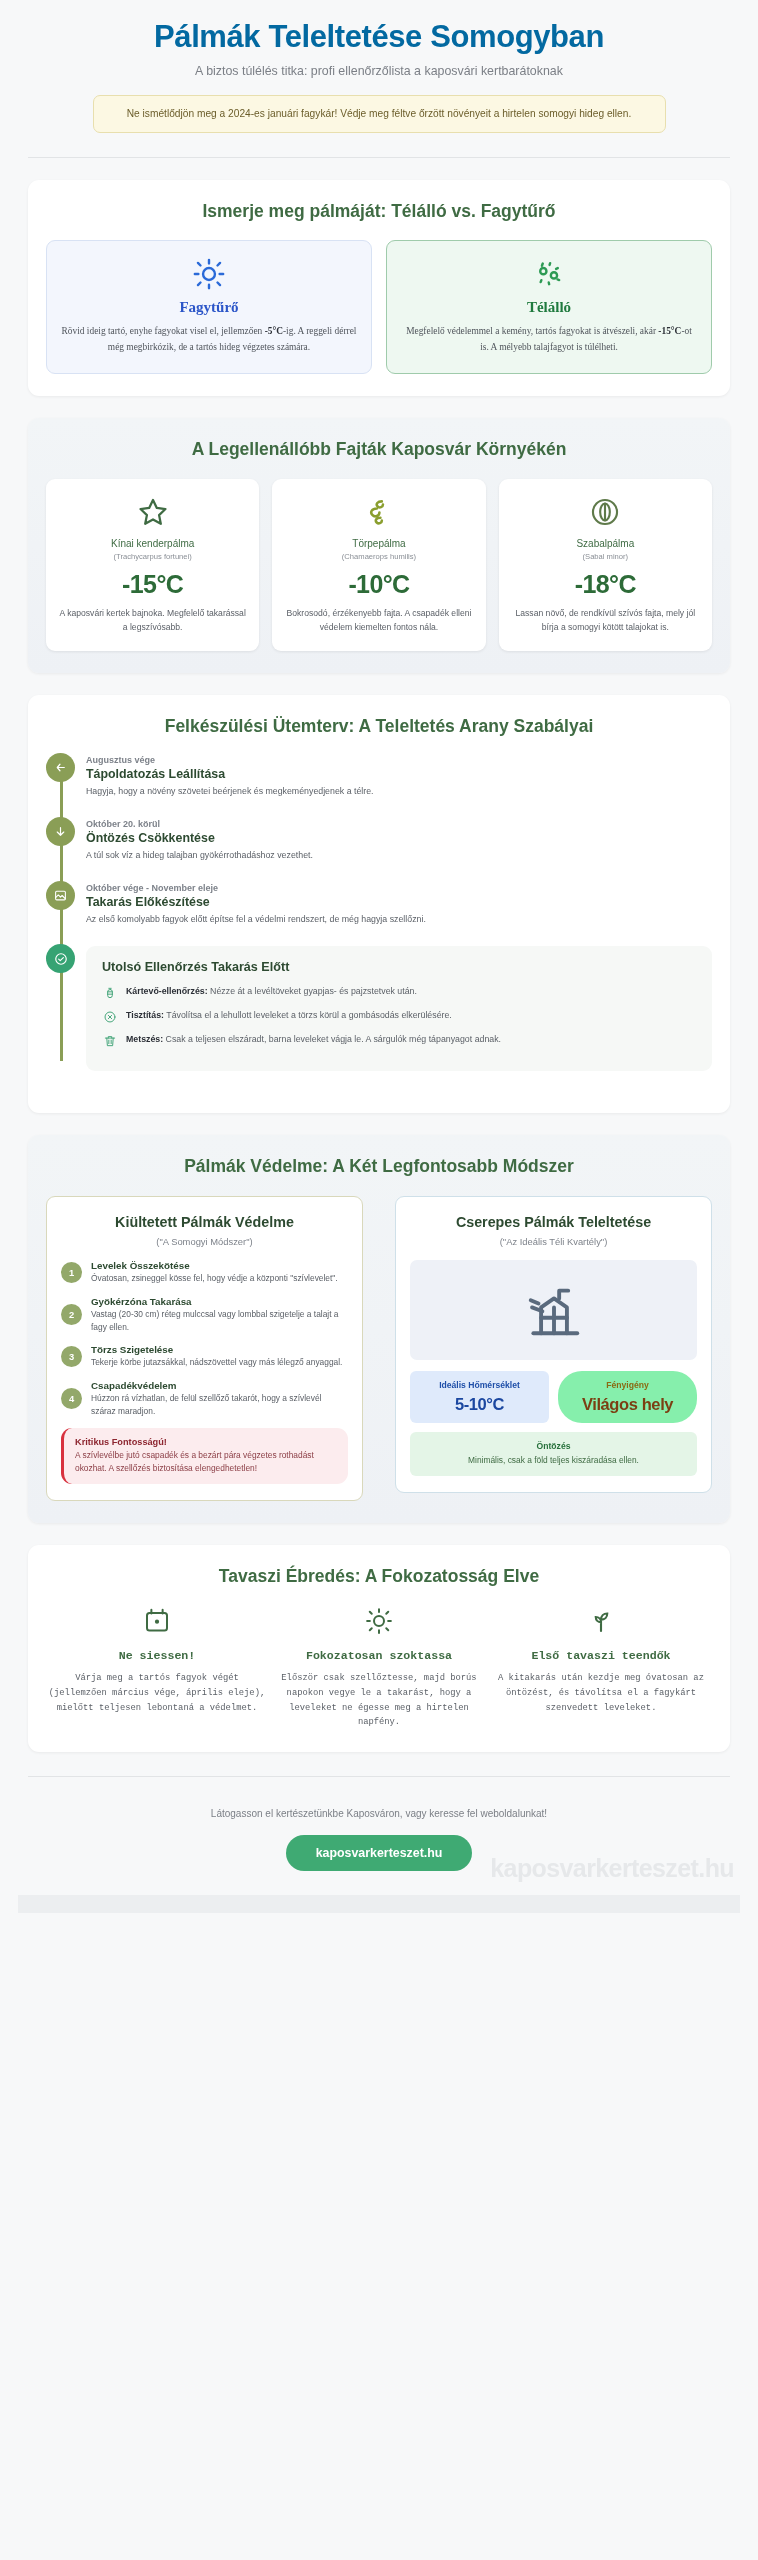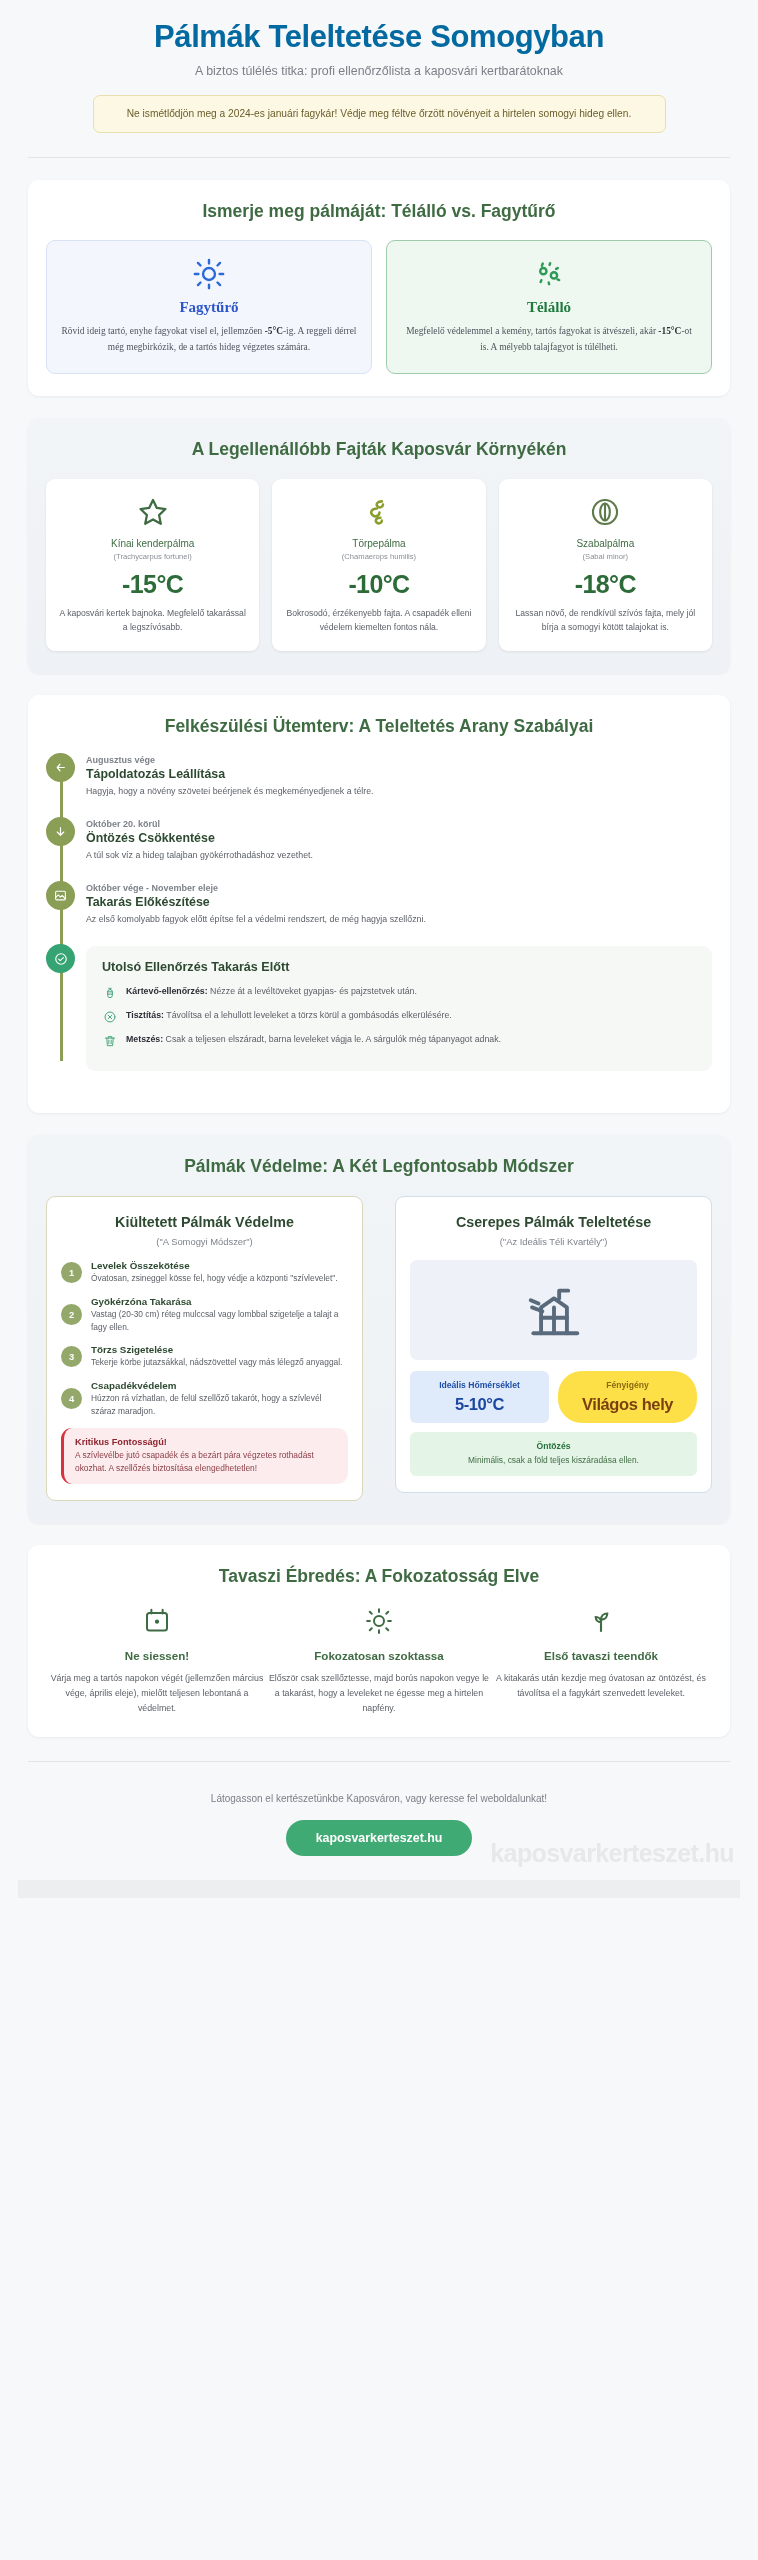--- a/index.html
+++ b/index.html
@@ -176,33 +176,33 @@
     margin-bottom: 11px;
   }
   .kv-row { display: flex; gap: 9px; margin-bottom: 9px; }
   .kv {
     flex: 1;
     border-radius: 6px;
     padding: 9px 6px;
     text-align: center;
   }
   .kv.blue { background: #dfeafb; }
-  .kv.yellow { background: #fde047; border-radius: 24px; }
+  .kv.yellow { background: #86efac; border-radius: 24px; }
   .kv-label { font-size: 8.6px; font-weight: bold; line-height: 1.3; }
   .kv.blue .kv-label { color: #1f4fa8; }
   .kv.yellow .kv-label { color: #8a6a12; }
   .kv-value { font-size: 16.5px; font-weight: bold; margin-top: 3px; letter-spacing: -0.4px; }
   .kv.blue .kv-value { color: #1b47a0; }
   .kv.yellow .kv-value { color: #7b3f12; }
   .kv.green { background: #e4f5e7; }
   .kv.green .kv-label { color: #27703b; }
   .kv-desc { font-size: 8.4px; color: #3f6b43; line-height: 1.55; margin-top: 2px; }
 
   
-  .spring { display: flex; gap: 0; }
+  .spring { display: flex; gap: 0; font-family: Liberation Mono, monospace; }
   .spr-card { flex: 1; text-align: center; }
   .spr-icon { height: 32px; margin-bottom: 10px; }
   .spr-title { font-size: 11.6px; font-weight: bold; color: #3f6b43; line-height: 1.3; margin-bottom: 8px; }
   .spr-text { font-size: 8.8px; line-height: 1.68; color: #5a5f66; }
 
   
   .foot-div { margin: 24px 10px 0; border-top: 1px solid #e2e4e6; }
   .footer { text-align: center; padding: 22px 10px 18px; position: relative; }
   .footer h2 { font-size: 16.5px; font-weight: bold; color: #2d4a31; }
   .footer p { font-size: 10px; color: #7b7f86; margin-top: 9px; }
@@ -465,21 +465,21 @@
     <div class="spring">
       <div class="spr-card">
         <div class="spr-icon">
           <svg width="30" height="30" viewBox="0 0 24 24" fill="none" stroke="#3f6b43" stroke-width="1.6" stroke-linecap="round">
               <rect x="4" y="5.5" width="16" height="14" rx="2"></rect>
               <path d="M7.5 3v3M16.5 3v3"></path>
               <circle cx="12" cy="12.5" r="0.9" fill="#3f6b43"></circle>
             </svg>
         </div>
         <div class="spr-title">Ne siessen!</div>
-        <div class="spr-text">Várja meg a tartós napokon végét (jellemzően március vége, április eleje), mielőtt teljesen lebontaná a védelmet.</div>
+        <div class="spr-text">Várja meg a tartós fagyok végét (jellemzően március vége, április eleje), mielőtt teljesen lebontaná a védelmet.</div>
       </div>
       <div class="spr-card">
         <div class="spr-icon">
           <svg width="30" height="30" viewBox="0 0 24 24" fill="none" stroke="#3f6b43" stroke-width="1.6" stroke-linecap="round">
               <circle cx="12" cy="12" r="4"></circle>
               <path d="M12 2.5v2.2M12 19.3v2.2M4.6 4.6l1.6 1.6M17.8 17.8l1.6 1.6M2.5 12h2.2M19.3 12h2.2M4.6 19.4L6.2 17.8M17.8 6.2l1.6-1.6"></path>
             </svg>
         </div>
         <div class="spr-title">Fokozatosan szoktassa</div>
         <div class="spr-text">Először csak szellőztesse, majd borús napokon vegye le a takarást, hogy a leveleket ne égesse meg a hirtelen napfény.</div>

